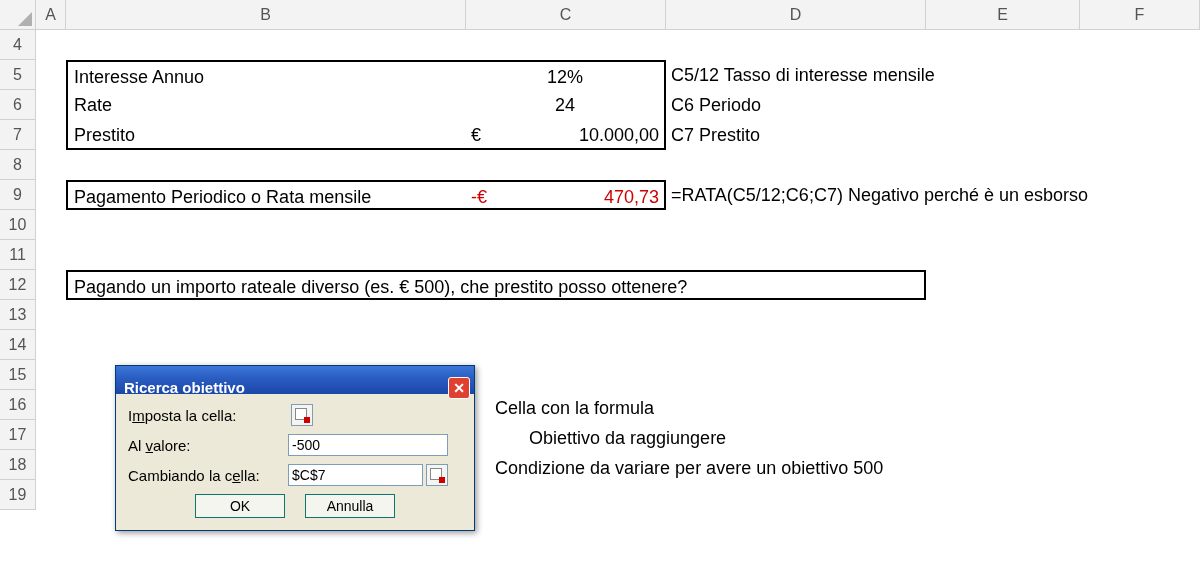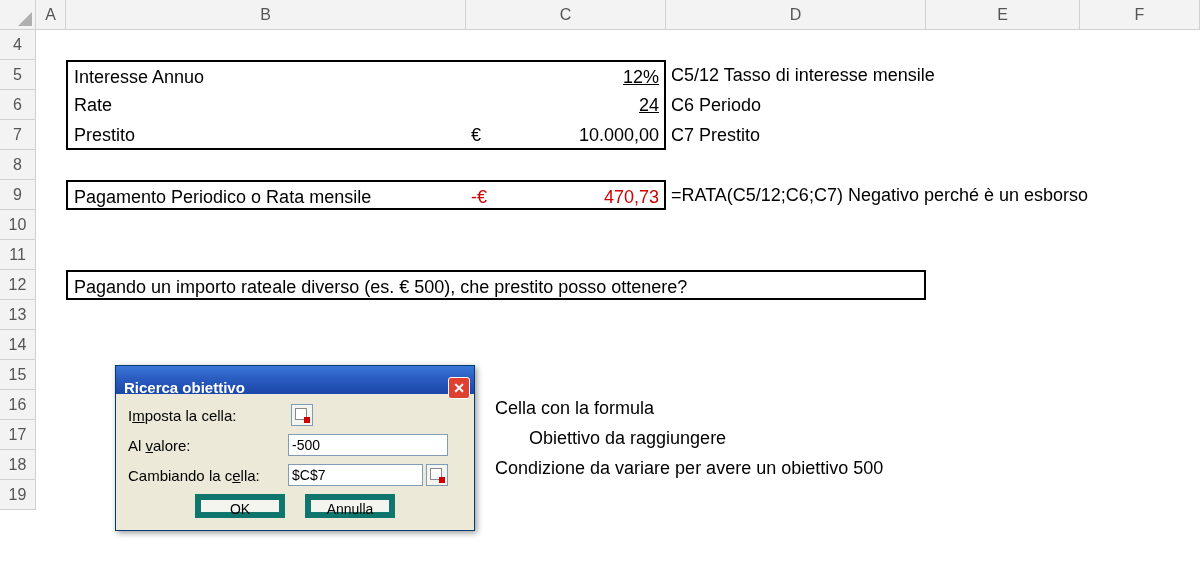--- a/index.html
+++ b/index.html
@@ -55,21 +55,21 @@
     border: 0;
     padding: 0 5px;
     line-height: 30px;
     white-space: nowrap;
     overflow: visible;
   }
   .b-left { border-left: 2px solid #000; padding-left: 6px; }
   .b-right { border-right: 2px solid #000; }
   .b-top { border-top: 2px solid #000; }
   .b-bottom { border-bottom: 2px solid #000; }
-  .right { text-align: right; text-decoration: underline; }
+  .right { text-align: center; }
   .red { color: #d00000; }
 
   
   .dialog {
     position: absolute;
     left: 115px;
     top: 365px;
     width: 360px;
     background: #ece9d8;
     border: 1px solid #003c74;
@@ -139,21 +139,21 @@
   }
   .dlg-buttons {
     display: flex;
     justify-content: center;
     gap: 20px;
     margin-top: 8px;
   }
   .dlg-btn {
     width: 90px;
     height: 24px;
-    border: 6px solid #0f766e;
+    border: 1px solid #0f766e;
     background: #f5f5f0;
     font-family: Arial;
     font-size: 14px;
     cursor: pointer;
   }
   .under { text-decoration: underline; }
   .annot {
     position: absolute;
     font-size: 18px;
     white-space: nowrap;

